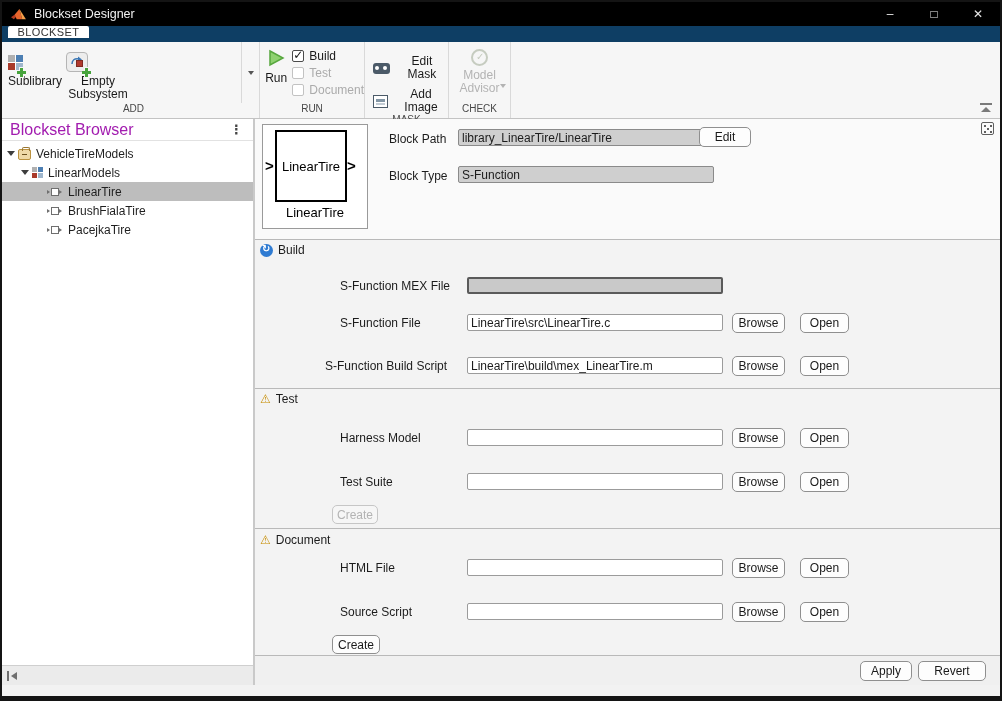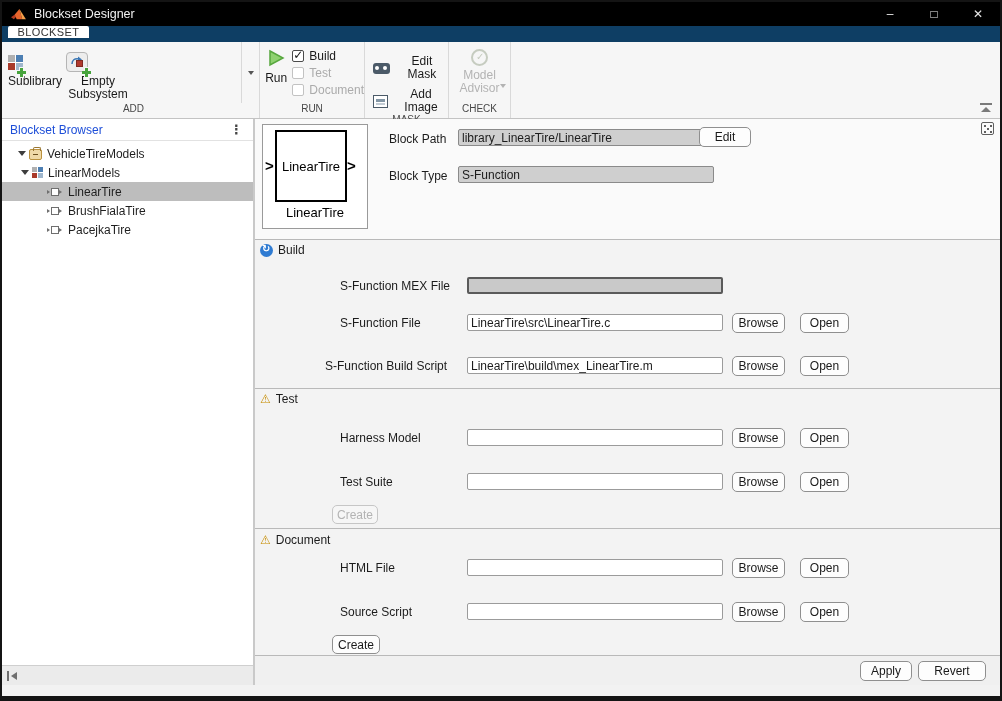--- a/index.html
+++ b/index.html
@@ -107,21 +107,21 @@
   .ic-expand{position:absolute;top:3px;right:6px;width:13px;height:13px;border:1px solid #5f5f5f;border-radius:2px;cursor:pointer}
   .ic-expand::before{content:"";position:absolute;left:2px;top:2px;width:2px;height:2px;background:#5f5f5f;box-shadow:6px 0 0 #5f5f5f,0 6px 0 #5f5f5f,6px 6px 0 #5f5f5f,3px 3px 0 #5f5f5f}
   .ic-firstcol{width:11px;height:10px;position:relative;margin-left:5px;cursor:pointer}
   .ic-firstcol::before{content:"";position:absolute;left:0;top:0;bottom:0;width:2px;background:#6f6f6f}
   .ic-firstcol::after{content:"";position:absolute;left:4px;top:1px;border:4px solid transparent;border-right:6px solid #6f6f6f;border-left:0}
 
   
   .main{display:flex;height:566px}
   .left-panel{width:253px;background:#fff;border-right:2px solid #c9c9c9;display:flex;flex-direction:column}
   .lp-header{height:22px;border-bottom:1px solid #e2e2e2;display:flex;align-items:center;padding:0 10px 0 8px}
-  .lp-title{font-size:12px;color:#1d4ed8;flex:1}
+  .lp-title{font-size:16px;color:#a21caf;flex:1}
   .tree{flex:1;padding-top:3px}
   .trow{height:19px;display:flex;align-items:center;gap:3px;cursor:pointer;font-size:12px;color:#1f1f1f}
   .trow .tlabel{padding-left:2px;white-space:nowrap}
   .trow.sel{background:#bdbdbd}
   .lp-bottom{height:20px;border-top:1px solid #cfcfcf;background:#ebebeb;display:flex;align-items:center;cursor:pointer}
 
   
   .right-panel{flex:1;display:flex;flex-direction:column;background:#fafafa;position:relative}
   .prop-header{height:120px;position:relative;background:#fafafa}
   .sec{position:relative;border-top:1px solid #b9b9b9;background:#f3f3f3}
@@ -269,21 +269,21 @@
   </div>
 
   <div class="main">
 
     <div class="left-panel">
       <div class="lp-header">
         <span class="lp-title">Blockset Browser</span>
         <span class="ic-kebab">⋮</span>
       </div>
       <div class="tree">
-        <div class="trow" style="padding-left:16px">
+        <div class="trow" style="padding-left:5px">
           <span class="caret"></span>
           <span class="ic-library"></span>
           <span class="tlabel">VehicleTireModels</span>
         </div>
         <div class="trow" style="padding-left:19px">
           <span class="caret"></span>
           <span class="ic-sublib"></span>
           <span class="tlabel">LinearModels</span>
         </div>
         <div class="trow sel" style="padding-left:45px">

